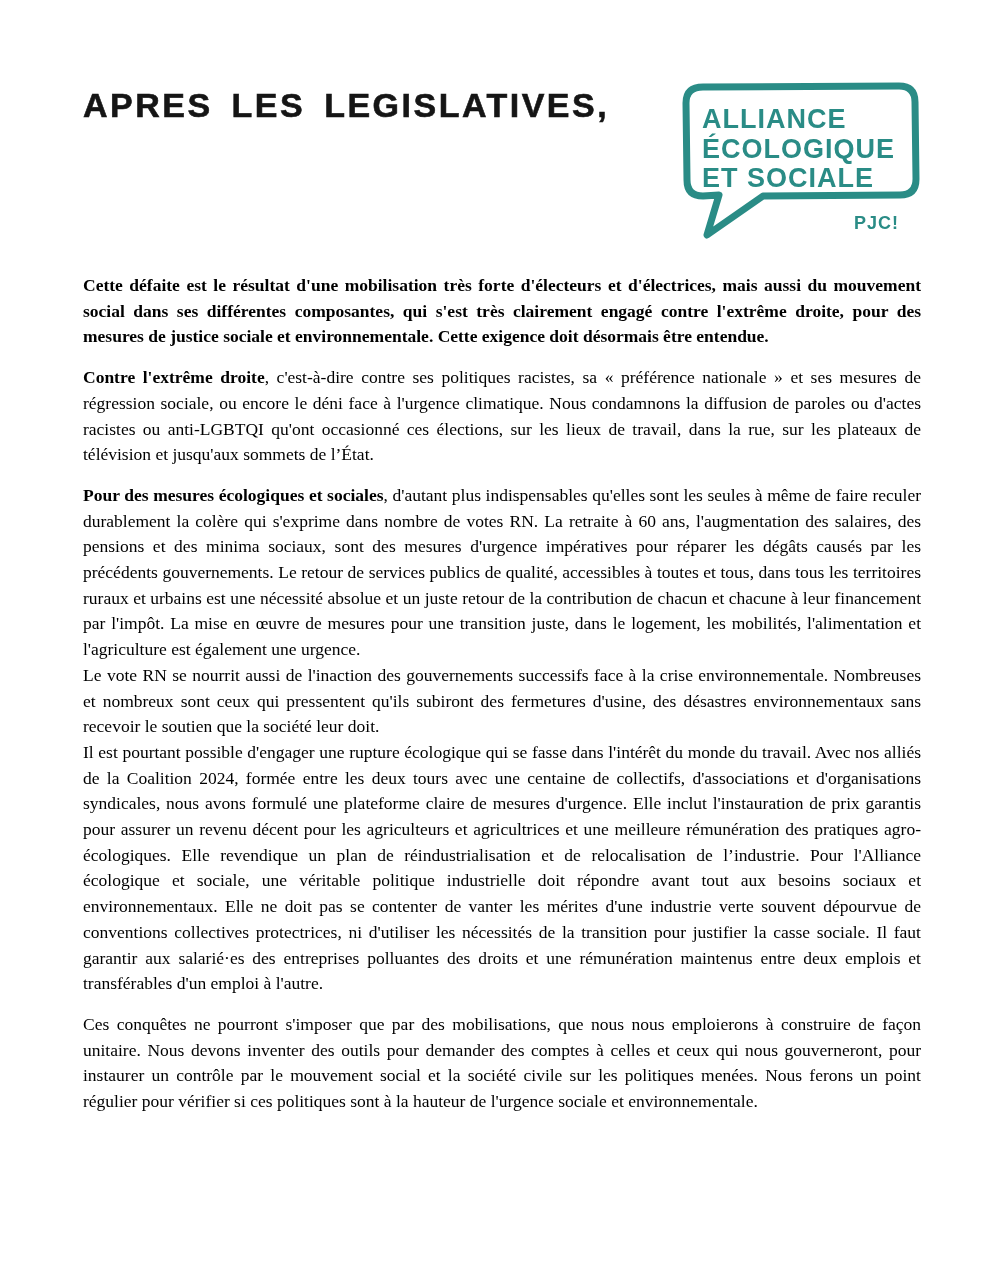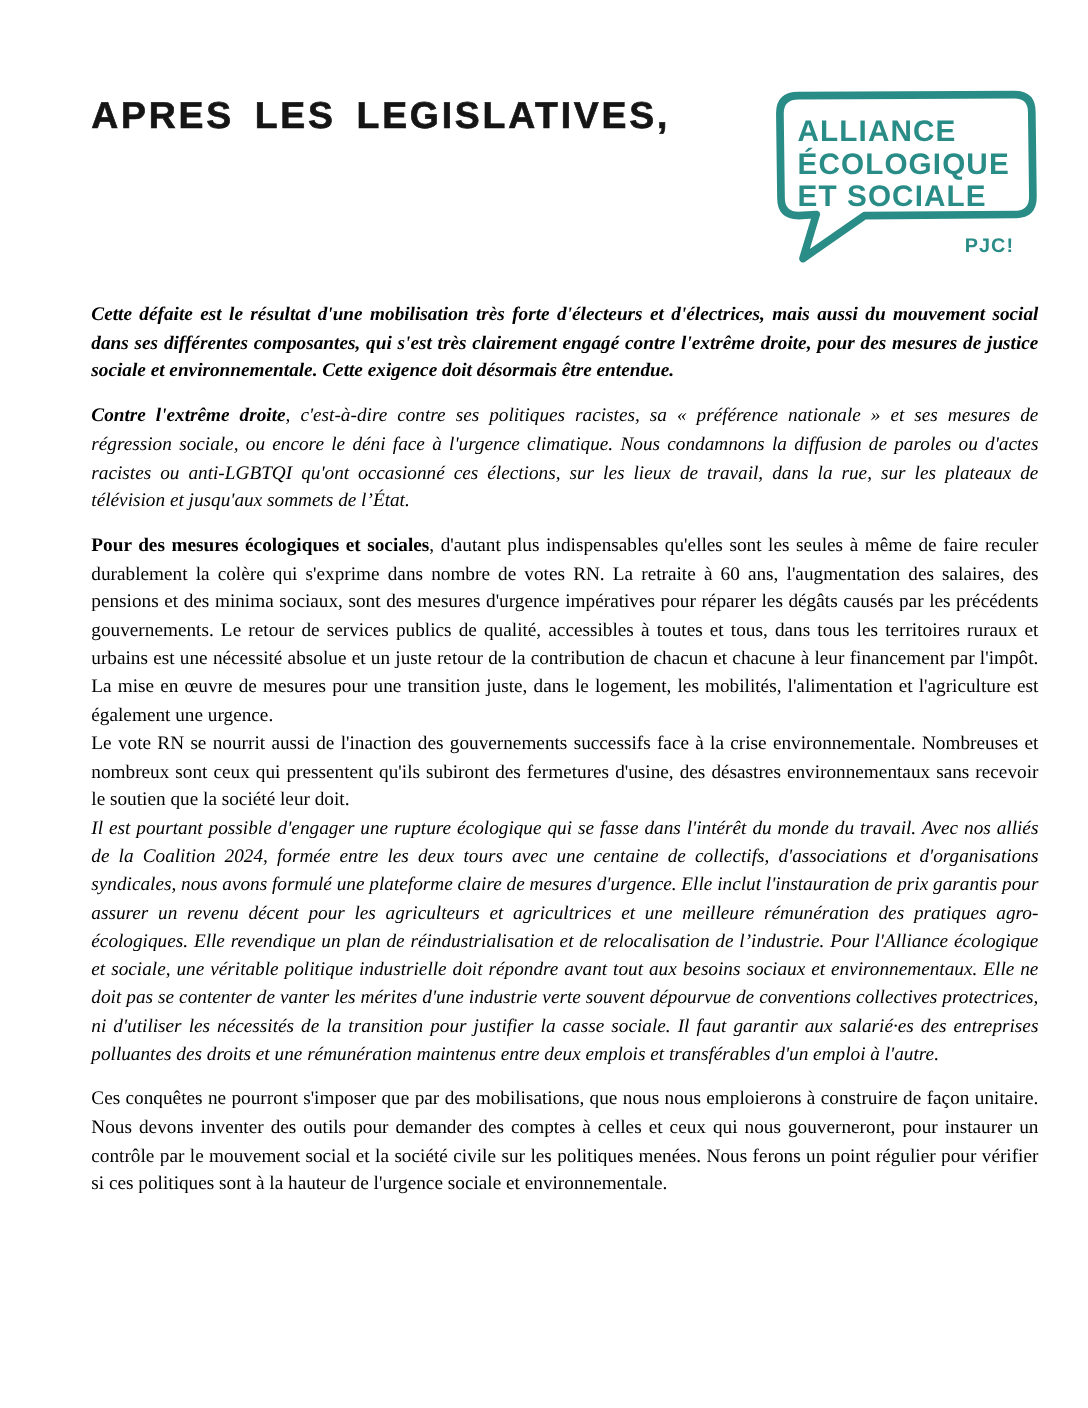--- a/index.html
+++ b/index.html
@@ -7,21 +7,21 @@
     padding: 0;
     background: #ffffff;
   }
   .page {
     position: relative;
     width: 989px;
     height: 1280px;
     margin: 0 auto;
     background: #ffffff;
     box-sizing: border-box;
-    padding: 85px 45px 40px 83px;
+    padding: 85px 68px 40px 83px;
     overflow: hidden;
   }
   .header {
     display: flex;
     align-items: flex-start;
     justify-content: space-between;
     margin-bottom: 30px;
   }
   .title {
     width: 560px;
@@ -49,21 +49,20 @@
     font-size: 17.5px;
     line-height: 25.7px;
     color: #000000;
     text-align: justify;
   }
   .body-text p {
     margin: 0;
   }
   .body-text p.gap {
     margin-bottom: 15px;
-    font-style: italic;
   }
   .body-text strong {
     font-weight: bold;
   }
   p.bold {
     font-weight: bold;
   }
   strong:empty { display: none; }
 </style>
 </head>

